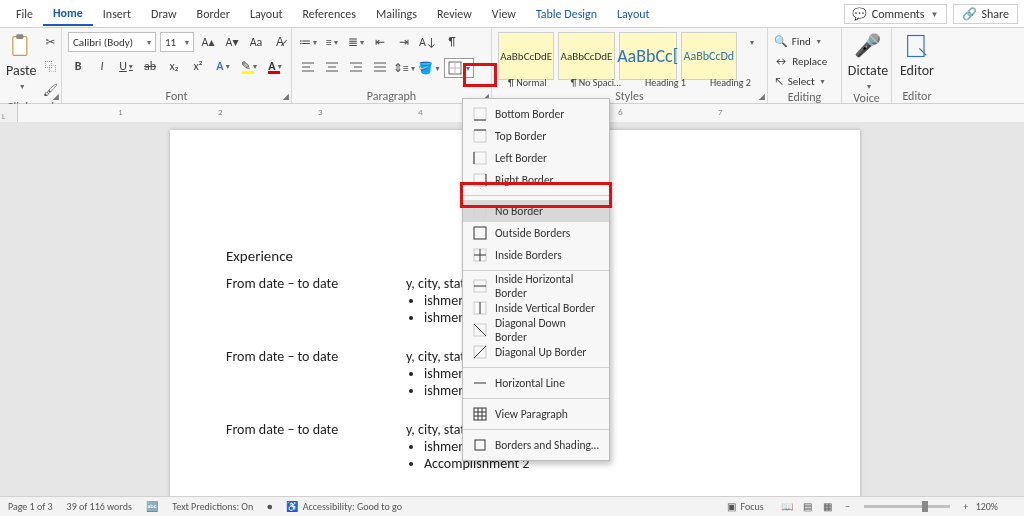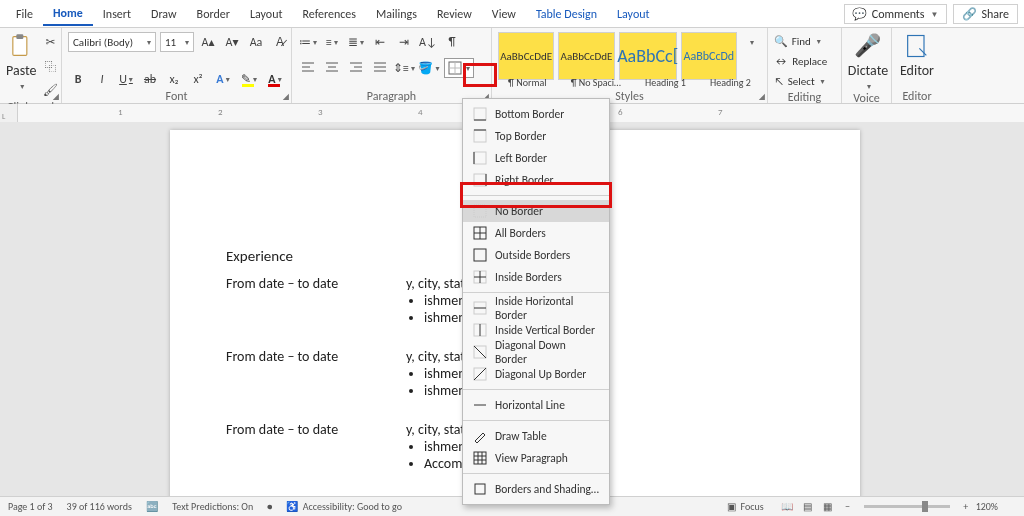--- a/index.html
+++ b/index.html
@@ -32,21 +32,21 @@
   .combo.sm { width: 34px; }
   .combo.font { width: 88px; }
 
   .rbtn { width: 20px; height: 20px; display: flex; align-items: center; justify-content: center; font-size: 12px; color: #444; }
   .rbtn svg { width: 14px; height: 14px; }
   .rcolor { width: 22px; height: 20px; display:flex; align-items:center; justify-content:center; position:relative; }
   .cstrip { position:absolute; bottom:2px; left:4px; width:12px; height:3px; }
 
   .borders-btn { display:flex; align-items:center; gap:2px; height:20px; padding:0 3px; border:1px solid #9a9a9a; background:#fff; }
 
-  .style-box { width:58px; height:48px; border:1px solid #d0d0d0; background:#fde047; display:flex; flex-direction:column; align-items:center; justify-content:center; font-size:10px; }
+  .style-box { width:58px; height:48px; border:1px solid #d0d0d0; background:#fef9c3; display:flex; flex-direction:column; align-items:center; justify-content:center; font-size:10px; }
   .style-box .samp { font-size:11px; color:#333; }
   .style-box.h1 .samp { font-size:18px; color:#2e74b5; }
   .style-box.h2 .samp { font-size:12px; color:#2e74b5; }
   .style-name { font-size:10px; color:#444; }
 
   .ed-btn { display:flex; align-items:center; gap:4px; font-size:11px; height:18px; }
 
   
   .ruler { height: 18px; background:#fff; border-bottom:1px solid #d0d0d0; position:relative; }
   .ruler .corner { position:absolute; left:0; top:0; width:18px; height:18px; background:#f0f0f0; border-right:1px solid #d0d0d0; font-size:8px; color:#888; display:flex; align-items:flex-end; justify-content:flex-start; padding:0 0 1px 2px;}
@@ -131,21 +131,21 @@
         <div class="rbtn">
             <span>🖌</span>
           </div>
       </div>
     </div>
     <div class="group-label">Clipboard</div>
     <div class="dsl">◢</div>
   </div>
 
   <div class="group" style="width:230px">
-    <div class="group-body col" style="gap:17px">
+    <div class="group-body col" style="gap:4px">
       <div class="row">
         <div class="combo font">
             <span>Calibri (Body)</span>
             <span class="chev" style="margin-left:auto">▾</span>
           </div>
         <div class="combo sm">
             <span>11</span>
             <span class="chev" style="margin-left:auto">▾</span>
           </div>
         <div class="rbtn">
@@ -420,35 +420,28 @@
   <div class="sep"></div>
   <div class="mi" style="background:#d8d8d8">
       <svg viewBox="0 0 14 14">
         <rect x="1" y="1" width="12" height="12" fill="none" stroke="#ccc" stroke-dasharray="1 1"></rect>
       </svg>
       <span>No Border</span>
     </div>
   <div class="mi">
       <svg viewBox="0 0 14 14">
         <rect x="1" y="1" width="12" height="12" fill="none" stroke="#333"></rect>
+      </svg>
+      <span>Outside Borders</span>
+    </div>
+  <div class="mi">
+      <svg viewBox="0 0 14 14">
+        <rect x="1" y="1" width="12" height="12" fill="none" stroke="#ccc"></rect>
         <path d="M1 7h12M7 1v12" stroke="#333"></path>
       </svg>
-      <span>All Borders</span>
-    </div>
-  <div class="mi">
-      <svg viewBox="0 0 14 14">
-        <rect x="1" y="1" width="12" height="12" fill="none" stroke="#333"></rect>
-      </svg>
-      <span>Outside Borders</span>
-    </div>
-  <div class="mi">
-      <svg viewBox="0 0 14 14">
-        <rect x="1" y="1" width="12" height="12" fill="none" stroke="#ccc"></rect>
-        <path d="M1 7h12M7 1v12" stroke="#333"></path>
-      </svg>
       <span>Inside Borders</span>
     </div>
   <div class="sep"></div>
   <div class="mi">
       <svg viewBox="0 0 14 14">
         <rect x="1" y="1" width="12" height="12" fill="none" stroke="#ccc"></rect>
         <path d="M1 7h12" stroke="#333"></path>
       </svg>
       <span>Inside Horizontal Border</span>
     </div>
@@ -474,26 +467,20 @@
       <span>Diagonal Up Border</span>
     </div>
   <div class="sep"></div>
   <div class="mi">
       <svg viewBox="0 0 14 14">
         <path d="M1 7h12" stroke="#333"></path>
       </svg>
       <span>Horizontal Line</span>
     </div>
   <div class="sep"></div>
-  <div class="mi">
-      <svg viewBox="0 0 14 14">
-        <path d="M2 12l8-8 2 2-8 8z" fill="none" stroke="#333"></path>
-      </svg>
-      <span>Draw Table</span>
-    </div>
   <div class="mi">
       <svg viewBox="0 0 14 14">
         <rect x="1" y="1" width="12" height="12" fill="none" stroke="#333"></rect>
         <path d="M1 5h12M1 9h12M5 1v12M9 1v12" stroke="#333"></path>
       </svg>
       <span>View Paragraph</span>
     </div>
   <div class="sep"></div>
   <div class="mi">
       <svg viewBox="0 0 14 14">

